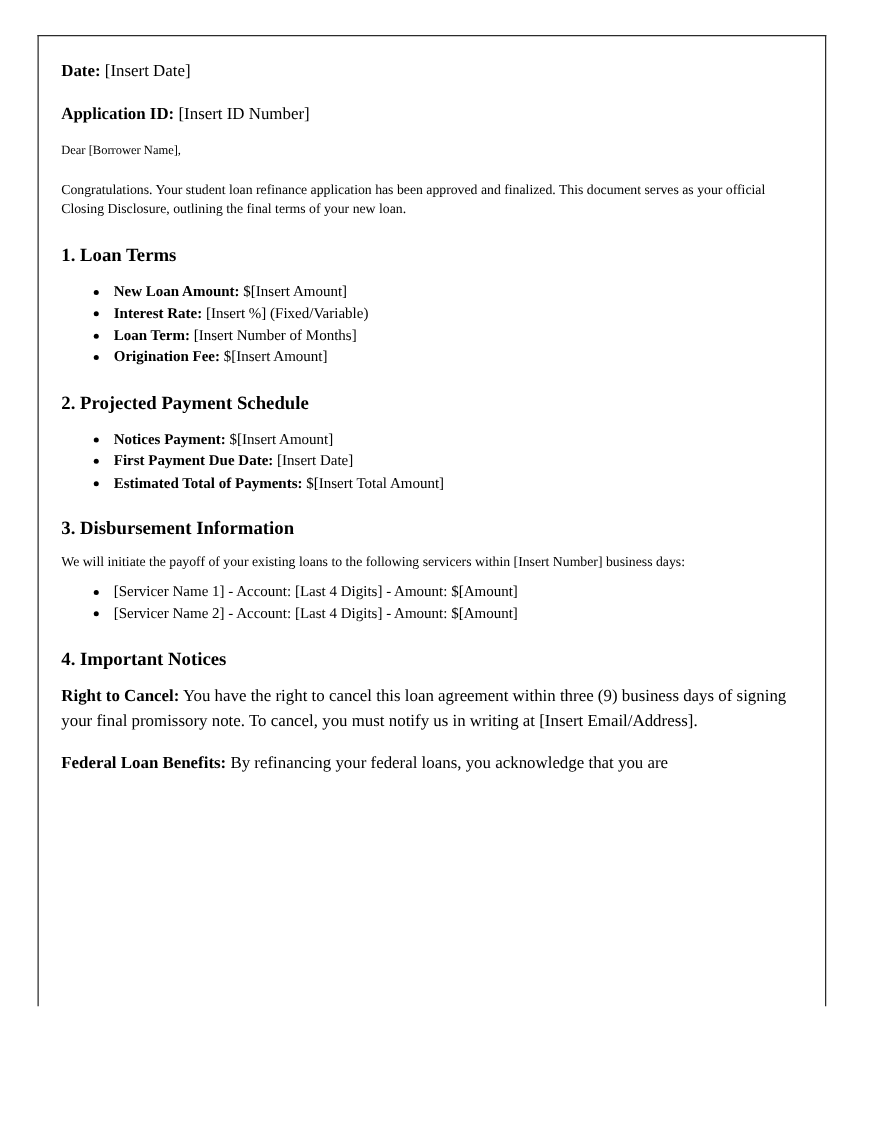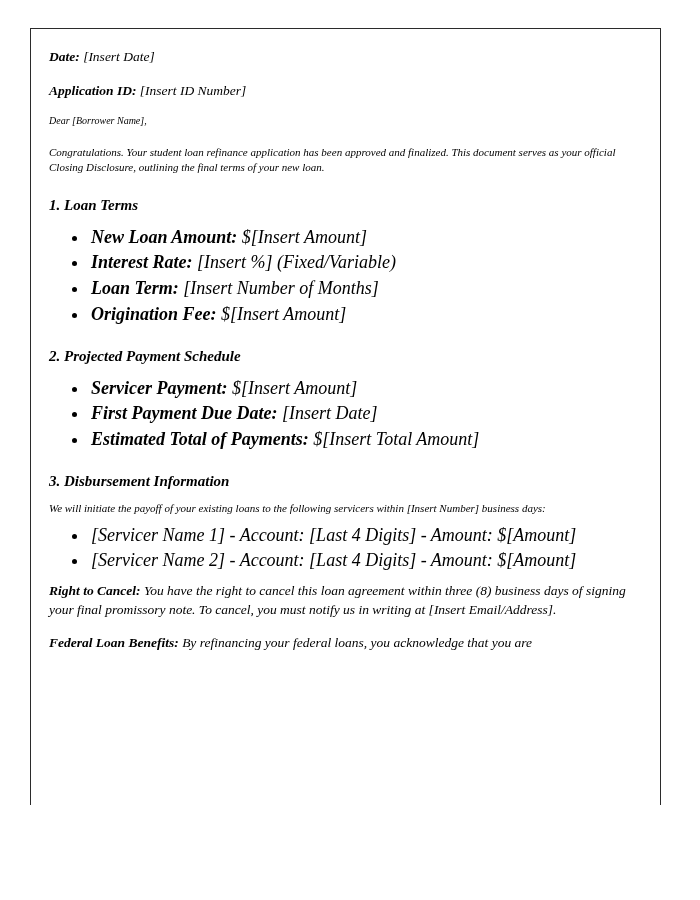--- a/index.html
+++ b/index.html
@@ -24,21 +24,20 @@
     height: 777px;
     border: 1px solid #2b2b2b;
     border-bottom: none;
     background: #ffffff;
     overflow: hidden;
     box-sizing: border-box;
   }
 
   .page-inner {
     padding: 18px 30px 0 18px;
-    font-style: italic;
   }
 
   .meta-line {
     font-size: 13.5px;
     line-height: 1.45;
     margin: 0 0 14px 0;
   }
   .meta-line .lbl {
     font-weight: bold;
   }
@@ -70,21 +69,21 @@
     line-height: 1.25;
     margin: 20px 0 10px 0;
   }
 
   ul.bullets {
     margin: 0 0 8px 0;
     padding-left: 40px;
     list-style-type: disc;
   }
   ul.bullets li {
-    font-size: 18px;
+    font-size: 12px;
     line-height: 1.38;
     margin: 0 0 1px 0;
     padding-left: 2px;
   }
   ul.bullets li .lbl {
     font-weight: bold;
   }
 
   .notice-par {
     font-size: 13.5px;
@@ -136,21 +135,21 @@
       </li>
       <li>
         <span class="lbl">Origination Fee:</span>
         <span>$[Insert Amount]</span>
       </li>
     </ul>
 
     <h2 class="sec-head">2. Projected Payment Schedule</h2>
     <ul class="bullets">
       <li>
-        <span class="lbl">Servicer Payment:</span>
+        <span class="lbl">Notices Payment:</span>
         <span>$[Insert Amount]</span>
       </li>
       <li>
         <span class="lbl">First Payment Due Date:</span>
         <span>[Insert Date]</span>
       </li>
       <li>
         <span class="lbl">Estimated Total of Payments:</span>
         <span>$[Insert Total Amount]</span>
       </li>
@@ -160,21 +159,22 @@
     <p class="body-par">We will initiate the payoff of your existing loans to the following servicers within [Insert Number] business days:</p>
     <ul class="bullets">
       <li>
         <span>[Servicer Name 1] - Account: [Last 4 Digits] - Amount: $[Amount]</span>
       </li>
       <li>
         <span>[Servicer Name 2] - Account: [Last 4 Digits] - Amount: $[Amount]</span>
       </li>
     </ul>
 
+    <h2 class="sec-head">4. Important Notices</h2>
     <p class="notice-par">
-      <span class="lbl">Right to Cancel:</span><span> You have the right to cancel this loan agreement within three (8) business days of signing your final promissory note. To cancel, you must notify us in writing at [Insert Email/Address].</span>
+      <span class="lbl">Right to Cancel:</span><span> You have the right to cancel this loan agreement within three (9) business days of signing your final promissory note. To cancel, you must notify us in writing at [Insert Email/Address].</span>
     </p>
     <p class="notice-par last">
       <span class="lbl">Federal Loan Benefits:</span><span> By refinancing your federal loans, you acknowledge that you are</span>
     </p>
 
   </div>
 </div>
 
 </body></html>

